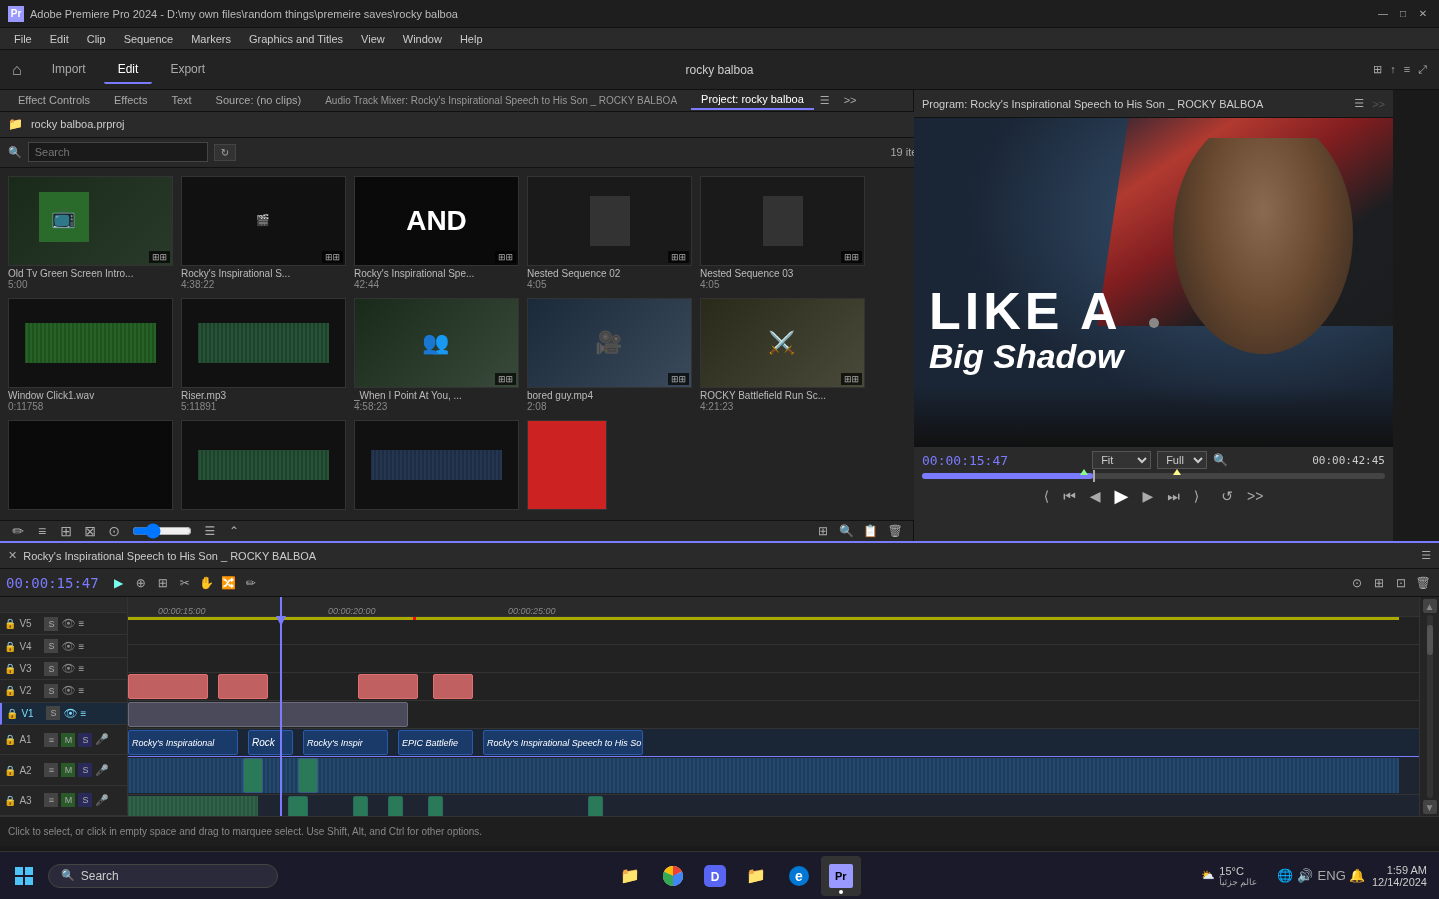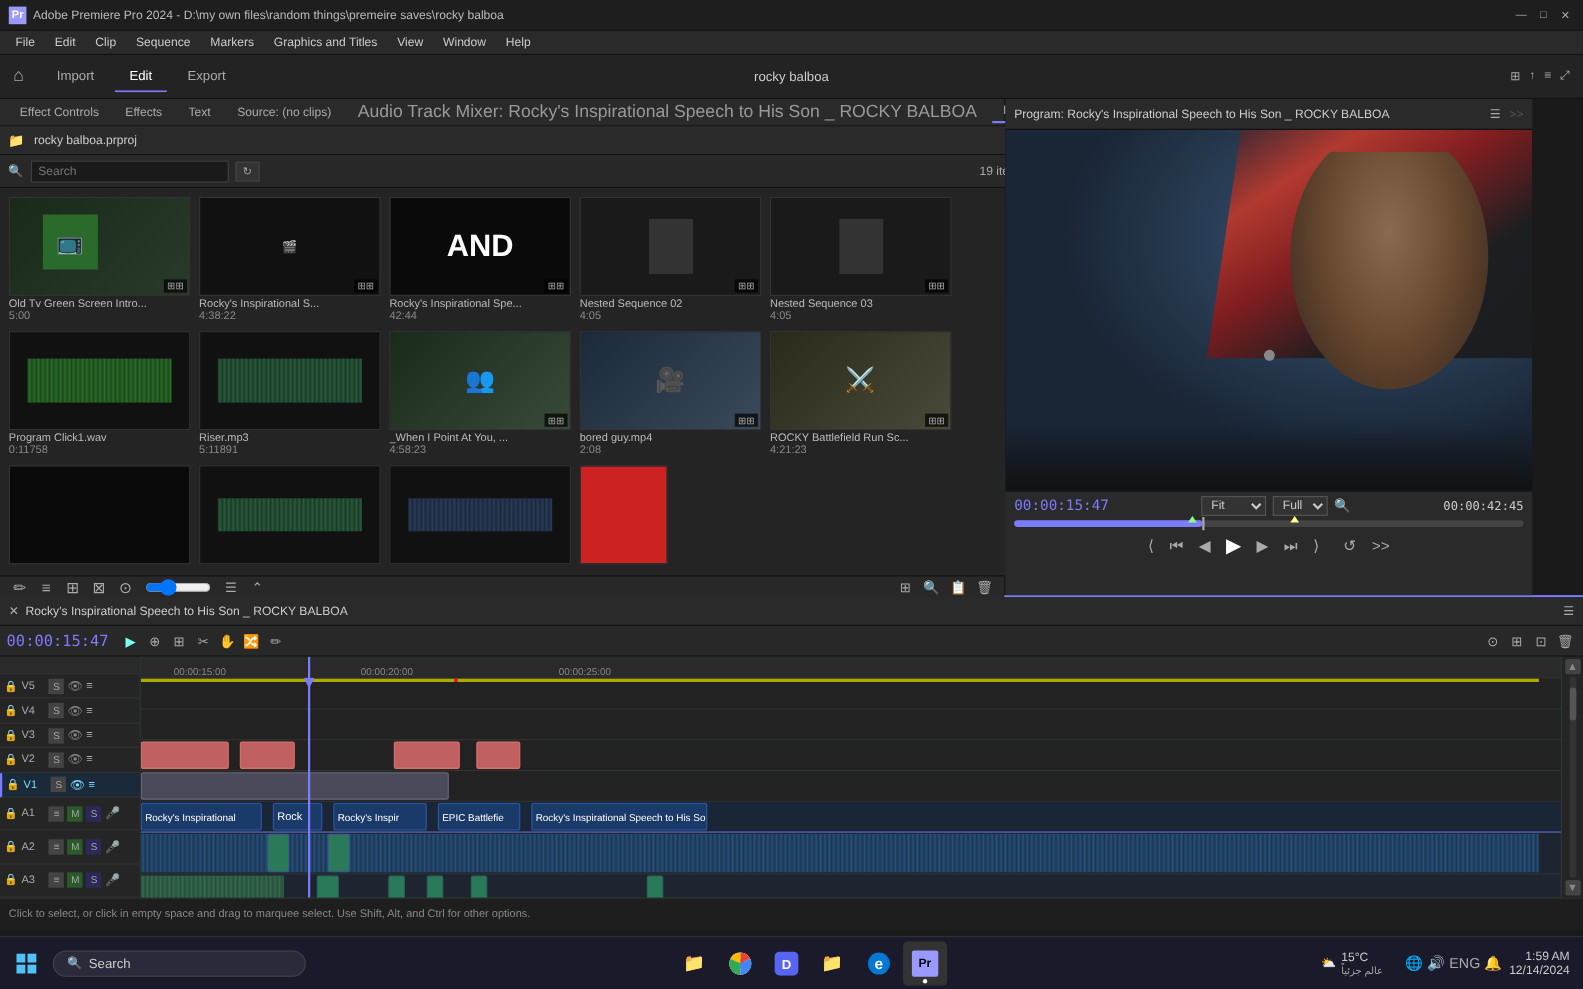--- a/index.html
+++ b/index.html
@@ -548,21 +548,21 @@
 
 <div id="main" style="height: calc(899px - 28px - 22px - 40px - 280px - 30px - 48px);">
 
   <div id="left-panel">
 
     <div id="panel-tabs">
       <span class="ptab">Effect Controls</span>
       <span class="ptab">Effects</span>
       <span class="ptab">Text</span>
       <span class="ptab">Source: (no clips)</span>
-      <span class="ptab" style="color:#999; font-size:16px;">Audio Track Mixer: Rocky's Inspirational Speech to His Son _ ROCKY BALBOA</span>
+      <span class="ptab" style="color:#999; font-size:10px;">Audio Track Mixer: Rocky's Inspirational Speech to His Son _ ROCKY BALBOA</span>
       <span class="ptab active">Project: rocky balboa</span>
       <span style="margin-left:2px; color:#aaa;">☰</span>
       <span class="ptab">&gt;&gt;</span>
     </div>
 
     <div id="project-panel">
 
       <div id="project-header">
         <span class="folder-icon">📁</span>
         <span class="proj-name">rocky balboa.prproj</span>
@@ -637,21 +637,21 @@
               </div>
           </div>
           <div class="media-label">Nested Sequence 03</div>
           <div class="media-duration">4:05</div>
         </div>
 
         <div class="media-item">
           <div class="thumb" style="background:#111; display:flex; align-items:center; justify-content:center;">
             <div style="width:80%; height:40px; background: repeating-linear-gradient(90deg, #1a4a1a, #2a6a2a 2px, #1a4a1a 4px);"></div>
           </div>
-          <div class="media-label">Program Click1.wav</div>
+          <div class="media-label">Window Click1.wav</div>
           <div class="media-duration">0:11758</div>
         </div>
 
         <div class="media-item">
           <div class="thumb" style="background:#111; display:flex; align-items:center; justify-content:center;">
             <div style="width:80%; height:40px; background: repeating-linear-gradient(90deg, #1a3a2a, #2a5a3a 2px, #1a3a2a 4px);"></div>
           </div>
           <div class="media-label">Riser.mp3</div>
           <div class="media-duration">5:11891</div>
         </div>
@@ -755,20 +755,24 @@
     <div id="program-monitor">
 
       <div style="width:100%; height:100%; background: linear-gradient(180deg, #1a2535 0%, #1e2d40 30%, #253040 60%, #1a1a1a 100%); position:relative; overflow:hidden;">
 
         <div style="position:absolute; top:0; left:0; right:0; bottom:0; background: radial-gradient(ellipse at 70% 30%, #3a5a7a 0%, #1a2535 60%);"></div>
 
         <div style="position:absolute; right:0; top:0; bottom:120px; width:65%; background: linear-gradient(to bottom right, #1a2030 0%, #c0392b 25%, #8b1a1a 45%, #1a1a1a 70%); opacity:0.9; clip-path: polygon(15% 0%, 100% 0%, 100% 100%, 5% 100%);"></div>
 
         <div style="position:absolute; right:30px; top:20px; width:200px; height:240px; background: radial-gradient(ellipse at 50% 30%, #8a6a50 0%, #6a4a30 40%, #3a2a20 80%); clip-path: ellipse(45% 50% at 50% 40%);"></div>
 
+        <div style="position:absolute; bottom:70px; left:15px; right:15px;">
+          <div style="font-size:52px; font-weight:900; color:#fff; line-height:1; letter-spacing:4px; font-family: Arial Black, sans-serif;">LIKE A</div>
+          <div style="font-size:34px; font-style:italic; color:#fff; font-weight:bold; font-family: Arial, sans-serif;">Big Shadow</div>
+        </div>
 
         <div style="position:absolute; bottom:0; left:0; right:0; height:60px; background: linear-gradient(to bottom, transparent, #111);"></div>
 
         <div style="position:absolute; bottom:118px; left:50%; width:10px; height:10px; background:#888; border-radius:50%; transform:translateX(-50%);"></div>
       </div>
     </div>
 
     <div id="program-controls" style="height:95px; background:#2a2a2a; border-top:1px solid #111; padding:4px 8px;">
       <div class="prog-timecode-row">
         <span class="prog-timecode">00:00:15:47</span>
@@ -896,21 +900,21 @@
       <div class="track-row tall">
         <span class="track-lock">🔒</span>
         <span class="track-name">A3</span>
         <button class="track-toggle">≡</button>
         <span class="track-m">M</span>
         <span class="track-s">S</span>
         <span class="track-mic">🎤</span>
       </div>
     </div>
 
-    <div id="timeline-tracks" style="flex:1; overflow-x:auto; overflow-y:hidden; position:relative; background:#14532d;">
+    <div id="timeline-tracks" style="flex:1; overflow-x:auto; overflow-y:hidden; position:relative; background:#fef9c3;font-style:italic;">
       <div style="position:relative; width:650px; min-width:100%;">
 
         <div class="time-ruler">
           <span class="time-mark" style="left:30px;">00:00:15:00</span>
           <span class="time-mark" style="left:200px;">00:00:20:00</span>
           <span class="time-mark" style="left:380px;">00:00:25:00</span>
         </div>
 
         <div style="position:absolute; top:20px; left:0; right:20px; height:3px; background:#aaaa00; z-index:5;"></div>
 

